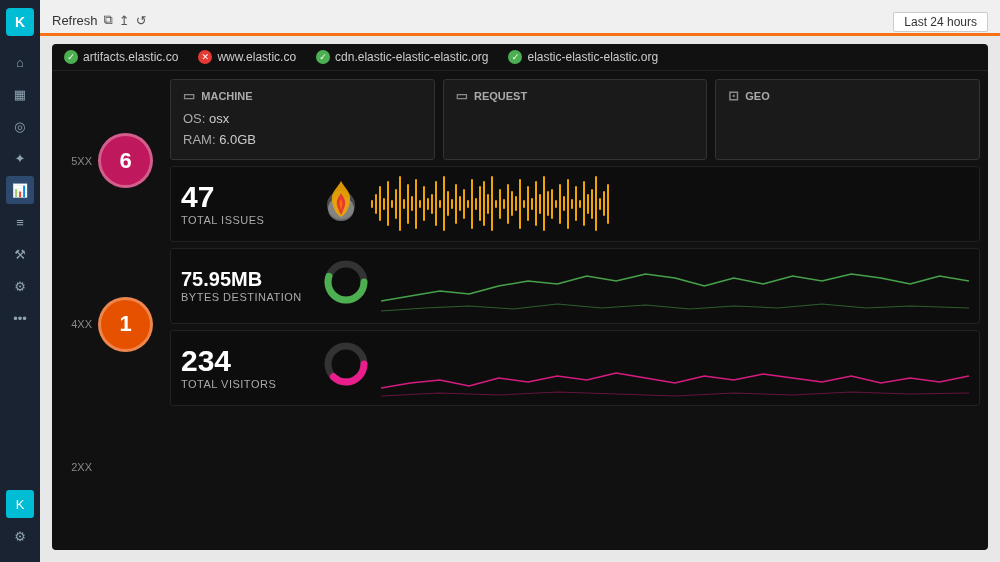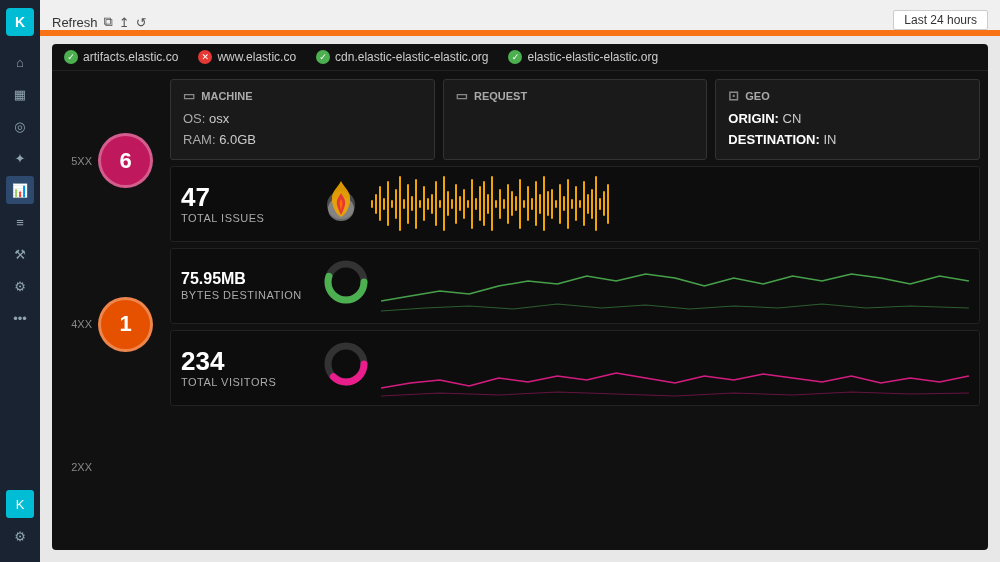--- a/index.html
+++ b/index.html
@@ -56,23 +56,23 @@
       display: flex;
       flex-direction: column;
       background: #e8e8e8;
     }
 
     
     .topbar {
       height: 36px;
       background: #f0f0f0;
       display: flex;
-      align-items: flex-end;
-      padding: 0 12px;
-      border-bottom: 6px solid #f97316;
+      align-items: flex-start;
+      padding: 12px 12px;
+      border-bottom: 3px solid #f97316;
     }
     .topbar-refresh {
       display: flex;
       align-items: center;
       gap: 6px;
       font-size: 13px;
       color: #333;
     }
     .topbar-icon { color: #555; font-size: 13px; cursor: pointer; }
     .time-filter {
@@ -225,21 +225,21 @@
       align-items: center;
       padding: 6px 10px;
       margin-bottom: 6px;
       height: 76px;
       flex-shrink: 0;
     }
     .metric-text {
       min-width: 130px;
     }
     .metric-value {
-      font-size: 26px;
+      font-size: 30px;
       font-weight: bold;
       color: white;
       line-height: 1;
     }
     .metric-label {
       font-size: 11px;
       color: #aaa;
       letter-spacing: 0.5px;
       margin-top: 2px;
     }
@@ -367,24 +367,20 @@
               <div class="info-card-title">
                 <span class="info-card-icon">▭</span>
                 <span>REQUEST</span>
               </div>
             </div>
             <div class="info-card">
               <div class="info-card-title">
                 <span class="info-card-icon">⊡</span>
                 <span>GEO</span>
               </div>
-              <div class="info-card-body">
-                <strong>ORIGIN:</strong> <span>CN</span><br>
-                <strong>DESTINATION:</strong> <span>IN</span>
-              </div>
             </div>
           </div>
 
           <div class="metric-rows">
 
             <div class="metric-row">
               <div class="metric-text">
                 <div class="metric-value">47</div>
                 <div class="metric-label">TOTAL ISSUES</div>
               </div>
@@ -462,21 +458,21 @@
                     <div class="bar-line" style="height: 55px;"></div>
                     <div class="bar-line" style="height: 12px;"></div>
                     <div class="bar-line" style="height: 25px;"></div>
                     <div class="bar-line" style="height: 40px;"></div>
                   </div>
               </div>
             </div>
 
             <div class="metric-row">
               <div class="metric-text">
-                <div class="metric-value" style="font-size:16px;">75.95MB</div>
+                <div class="metric-value" style="font-size:20px;">75.95MB</div>
                 <div class="metric-label">BYTES DESTINATION</div>
               </div>
 
               <div class="metric-icon">
                 <svg width="46" height="46" viewBox="0 0 46 46">
                   <circle cx="23" cy="23" r="18" fill="none" stroke="#333" stroke-width="7"></circle>
                   <circle cx="23" cy="23" r="18" fill="none" stroke="#4caf50" stroke-width="7" stroke-dasharray="90 113" stroke-dashoffset="28" stroke-linecap="round"></circle>
                 </svg>
               </div>
 

